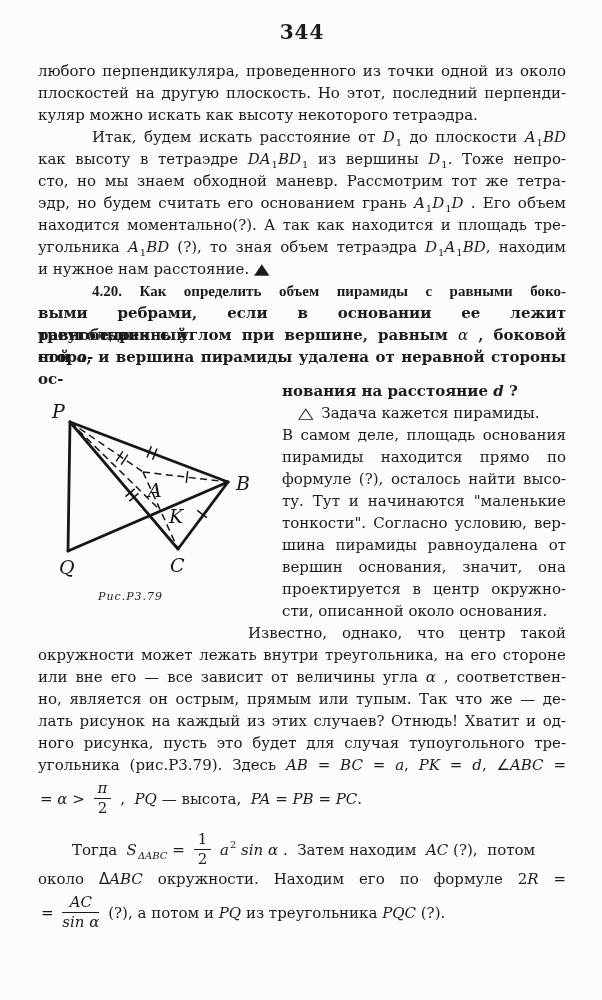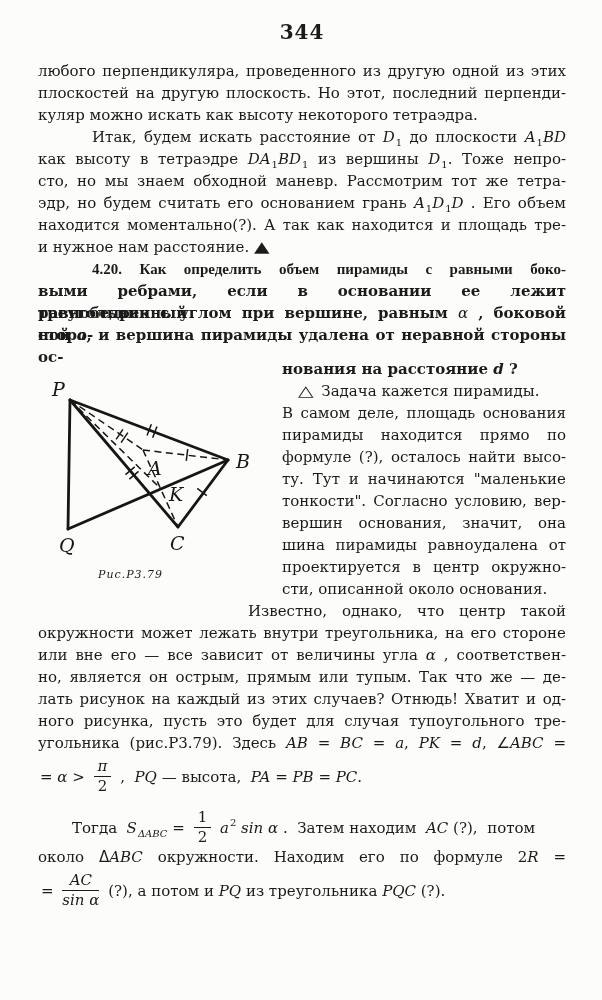--- a/index.html
+++ b/index.html
@@ -29,28 +29,29 @@
   .caption{font-style:italic;font-size:11px;margin:6px 0 0 60px;letter-spacing:1px;}
   svg text{font-family:"DejaVu Serif", serif;font-style:italic;font-size:19px;fill:#161616;}
 </style>
 </head>
 <body>
 
 <div class="page">
   <div class="pagenum">344</div>
 
   <div>
-      <div class="line just"><span>любого перпендикуляра, проведенного из другую одной из этих</span></div>
+      <div class="line just"><span>любого перпендикуляра, проведенного из точки одной из около</span></div>
       <div class="line just"><span>плоскостей на другую плоскость. Но этот, последний перпенди-</span></div>
       <div class="line"><span>куляр можно искать как высоту некоторого тетраэдра.</span></div>
       <div class="line just" style="padding-left: 54px;"><span>Итак, будем искать расстояние от </span><span class="i">D</span><span class="sub">1</span><span> до плоскости </span><span class="i">A</span><span class="sub">1</span><span class="i">BD</span></div>
       <div class="line just"><span>как высоту в тетраэдре </span><span class="i">DA</span><span class="sub">1</span><span class="i">BD</span><span class="sub">1</span><span> из вершины </span><span class="i">D</span><span class="sub">1</span><span>. Тоже непро-</span></div>
       <div class="line just"><span>сто, но мы знаем обходной маневр. Рассмотрим тот же тетра-</span></div>
       <div class="line just"><span>эдр, но будем считать его основанием грань </span><span class="i">A</span><span class="sub">1</span><span class="i">D</span><span class="sub">1</span><span class="i">D</span><span> . Его объем</span></div>
       <div class="line just"><span>находится моментально(?). А так как находится и площадь тре-</span></div>
+      <div class="line just"><span>угольника </span><span class="i">A</span><span class="sub">1</span><span class="i">BD</span><span> (?), то зная объем тетраэдра </span><span class="i">D</span><span class="sub">1</span><span class="i">A</span><span class="sub">1</span><span class="i">BD</span><span>, находим</span></div>
       <div class="line"><span>и нужное нам расстояние. </span><span class="glyph">▲</span></div>
       <div class="line just" style="padding-left: 54px; font-family: Liberation Serif, serif;"><span class="b">4.20. Как определить объем пирамиды с равными боко-</span></div>
       <div class="line just"><span class="b">выми ребрами, если в основании ее лежит равнобедренный</span></div>
       <div class="line just"><span class="b">треугольник с углом при вершине, равным </span><span class="i">α</span><span class="b"> , боковой сторо-</span></div>
       <div class="line just"><span class="b">ной </span><span class="b i">a</span><span class="b">, и вершина пирамиды удалена от неравной стороны ос-</span></div>
     </div>
 
   <div class="row">
     <div class="figwrap">
       <svg width="234" height="178" viewBox="0 0 234 178">
@@ -101,22 +102,22 @@
       <div class="caption">Рис.Р3.79</div>
     </div>
     <div class="rightcol">
         <div class="line"><span class="b">нования на расстояние </span><span class="b i">d</span><span class="b"> ?</span></div>
         <div class="line" style="padding-left: 16px;"><span class="glyph">△</span><span> Задача кажется пирамиды.</span></div>
         <div class="line just"><span>В самом деле, площадь основания</span></div>
         <div class="line just"><span>пирамиды находится прямо по</span></div>
         <div class="line just"><span>формуле (?), осталось найти высо-</span></div>
         <div class="line just"><span>ту. Тут и начинаются "маленькие</span></div>
         <div class="line just"><span>тонкости". Согласно условию, вер-</span></div>
+        <div class="line just"><span>шина пирамиды равноудалена от</span></div>
         <div class="line just"><span>вершин основания, значит, она</span></div>
-        <div class="line just"><span>шина пирамиды равноудалена от</span></div>
         <div class="line just"><span>проектируется в центр окружно-</span></div>
         <div class="line"><span>сти, описанной около основания.</span></div>
       </div>
   </div>
 
   <div>
       <div class="line just" style="padding-left: 210px;"><span>Известно, однако, что центр такой</span></div>
       <div class="line just"><span>окружности может лежать внутри треугольника, на его стороне</span></div>
       <div class="line just"><span>или вне его — все зависит от величины угла </span><span class="i">α</span><span> , соответствен-</span></div>
       <div class="line just"><span>но, является он острым, прямым или тупым. Так что же — де-</span></div>

